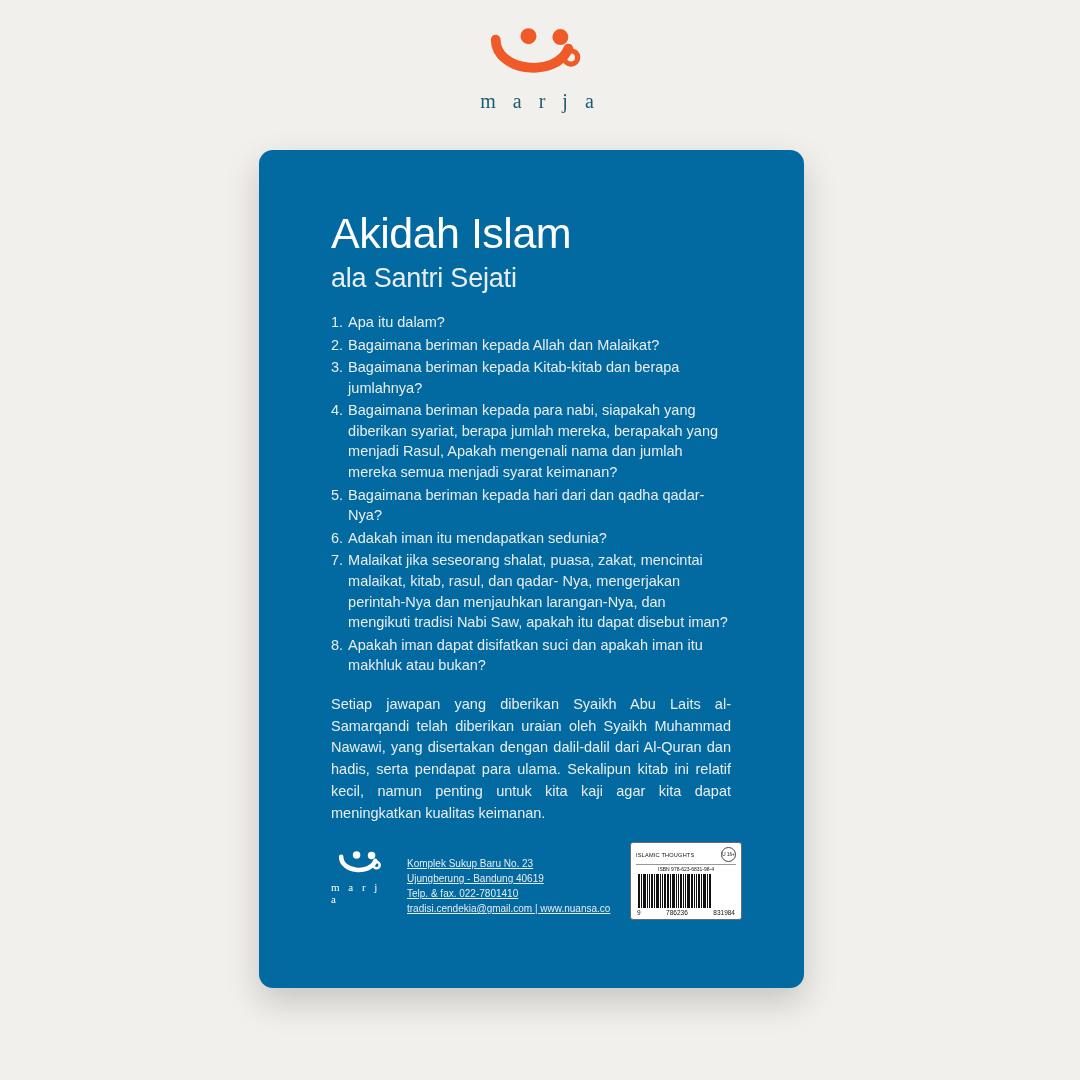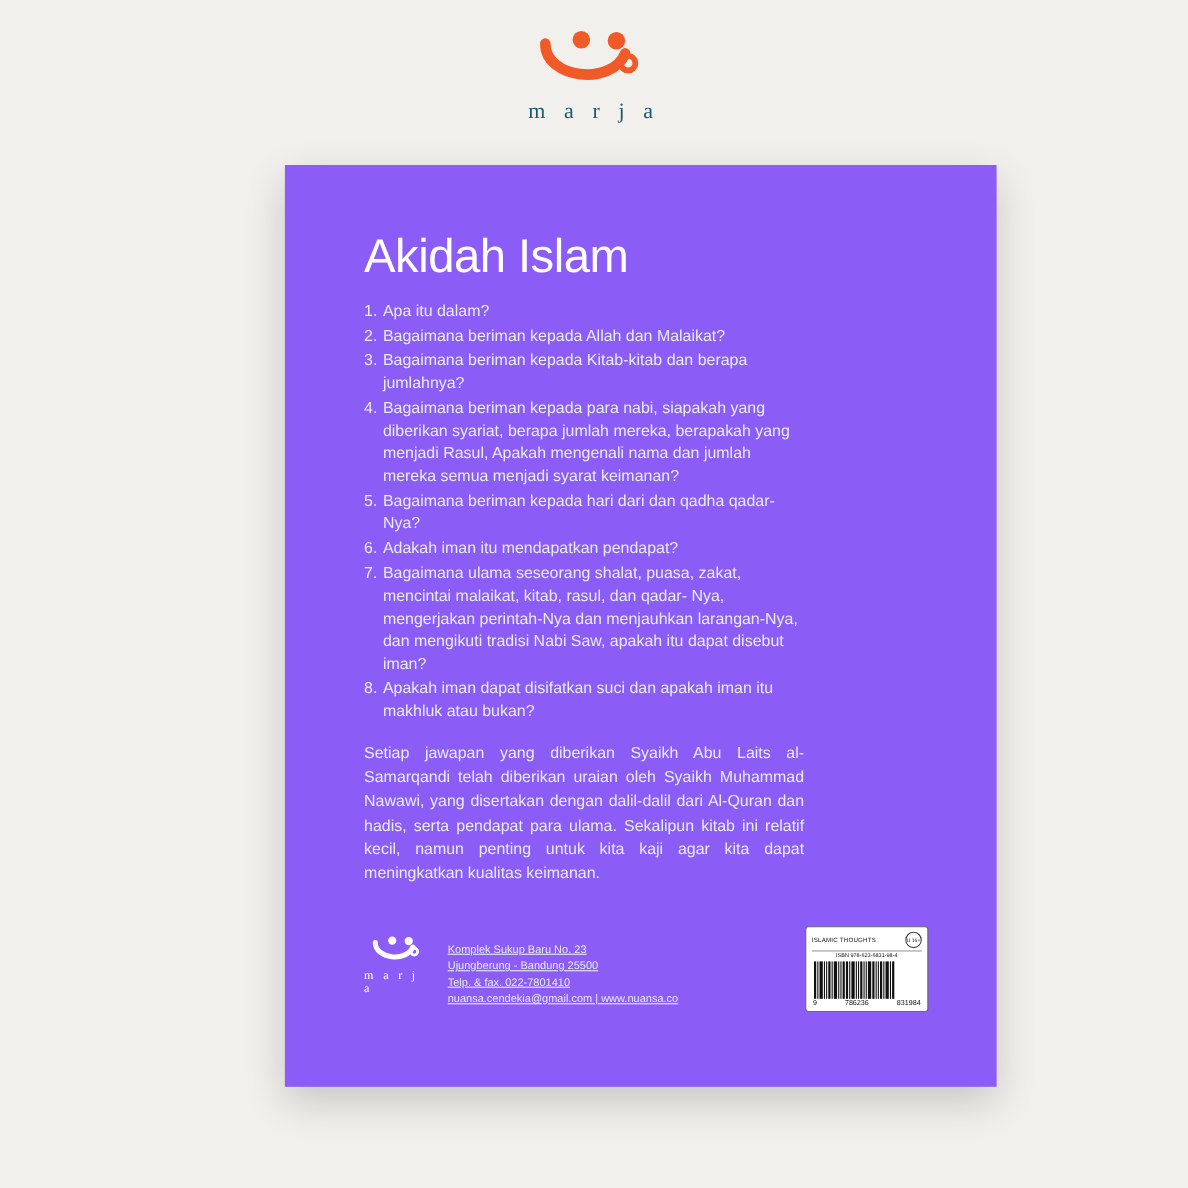--- a/index.html
+++ b/index.html
@@ -36,24 +36,25 @@
     letter-spacing: 6px;
     color: #1b5a72;
     font-family: "Liberation Serif", serif;
   }
 
   
   .cover {
     position: absolute;
     left: 259px;
     top: 150px;
-    width: 647px;
+    width: 545px;
     height: 838px;
-    background: #8b5cf6;
+    background: #0369a1;
     box-shadow: 0 14px 34px rgba(0,0,0,0.18);
+    border-radius: 14px;
   }
 
   .cover-inner {
     position: absolute;
     left: 72px;
     top: 62px;
     width: 400px;
   }
 
   .title {
@@ -218,20 +219,21 @@
       <circle cx="95" cy="40" r="7.5" fill="none" stroke="#ef5a28" stroke-width="6"></circle>
     </svg>
   </div>
   <div class="logo-wordmark">m a r j a</div>
 </div>
 
 <div class="cover">
   <div class="cover-inner">
 
     <h1 class="title">Akidah Islam</h1>
+    <h2 class="subtitle">ala Santri Sejati</h2>
 
 
     <ul class="qlist">
       <li>
         <span class="qnum">1.</span>
         <span class="qtxt">Apa itu dalam?</span>
       </li>
       <li>
         <span class="qnum">2.</span>
         <span class="qtxt">Bagaimana beriman kepada Allah dan Malaikat?</span>
@@ -243,25 +245,25 @@
       <li>
         <span class="qnum">4.</span>
         <span class="qtxt">Bagaimana beriman kepada para nabi, siapakah yang diberikan syariat, berapa jumlah mereka, berapakah yang menjadi Rasul, Apakah mengenali nama dan jumlah mereka semua menjadi syarat keimanan?</span>
       </li>
       <li>
         <span class="qnum">5.</span>
         <span class="qtxt">Bagaimana beriman kepada hari dari dan qadha qadar-Nya?</span>
       </li>
       <li>
         <span class="qnum">6.</span>
-        <span class="qtxt">Adakah iman itu mendapatkan pendapat?</span>
+        <span class="qtxt">Adakah iman itu mendapatkan sedunia?</span>
       </li>
       <li>
         <span class="qnum">7.</span>
-        <span class="qtxt">Bagaimana ulama seseorang shalat, puasa, zakat, mencintai malaikat, kitab, rasul, dan qadar- Nya, mengerjakan perintah-Nya dan menjauhkan larangan-Nya, dan mengikuti tradisi Nabi Saw, apakah itu dapat disebut iman?</span>
+        <span class="qtxt">Malaikat jika seseorang shalat, puasa, zakat, mencintai malaikat, kitab, rasul, dan qadar- Nya, mengerjakan perintah-Nya dan menjauhkan larangan-Nya, dan mengikuti tradisi Nabi Saw, apakah itu dapat disebut iman?</span>
       </li>
       <li>
         <span class="qnum">8.</span>
         <span class="qtxt">Apakah iman dapat disifatkan suci dan apakah iman itu makhluk atau bukan?</span>
       </li>
     </ul>
 
     <p class="closing">Setiap jawapan yang diberikan Syaikh Abu Laits al-Samarqandi telah diberikan uraian oleh Syaikh Muhammad Nawawi, yang disertakan dengan dalil-dalil dari Al-Quran dan hadis, serta pendapat para ulama. Sekalipun kitab ini relatif kecil, namun penting untuk kita kaji agar kita dapat meningkatkan kualitas keimanan.</p>
   </div>
 
@@ -272,23 +274,23 @@
           <path d="M10 20 C10 56, 78 64, 92 30" stroke="#ffffff" stroke-width="11" fill="none" stroke-linecap="round"></path>
           <circle cx="47" cy="16" r="9" fill="#ffffff"></circle>
           <circle cx="83" cy="17" r="9" fill="#ffffff"></circle>
           <circle cx="95" cy="40" r="7.5" fill="none" stroke="#ffffff" stroke-width="6"></circle>
         </svg>
       </div>
       <div class="word">m a r j a</div>
     </div>
     <div class="addr">
       <div>Komplek Sukup Baru No. 23</div>
-      <div>Ujungberung - Bandung 25500</div>
+      <div>Ujungberung - Bandung 40619</div>
       <div>Telp. &amp; fax. 022-7801410</div>
-      <div>nuansa.cendekia@gmail.com | www.nuansa.co</div>
+      <div>tradisi.cendekia@gmail.com | www.nuansa.co</div>
     </div>
   </div>
 
   <div class="barcode">
     <div class="bc-head">
       <span class="bc-title">ISLAMIC THOUGHTS</span>
       <span class="bc-age">U 16+</span>
     </div>
     <div class="bc-isbn">ISBN 978-623-6831-98-4</div>
     <div class="bc-bars">

